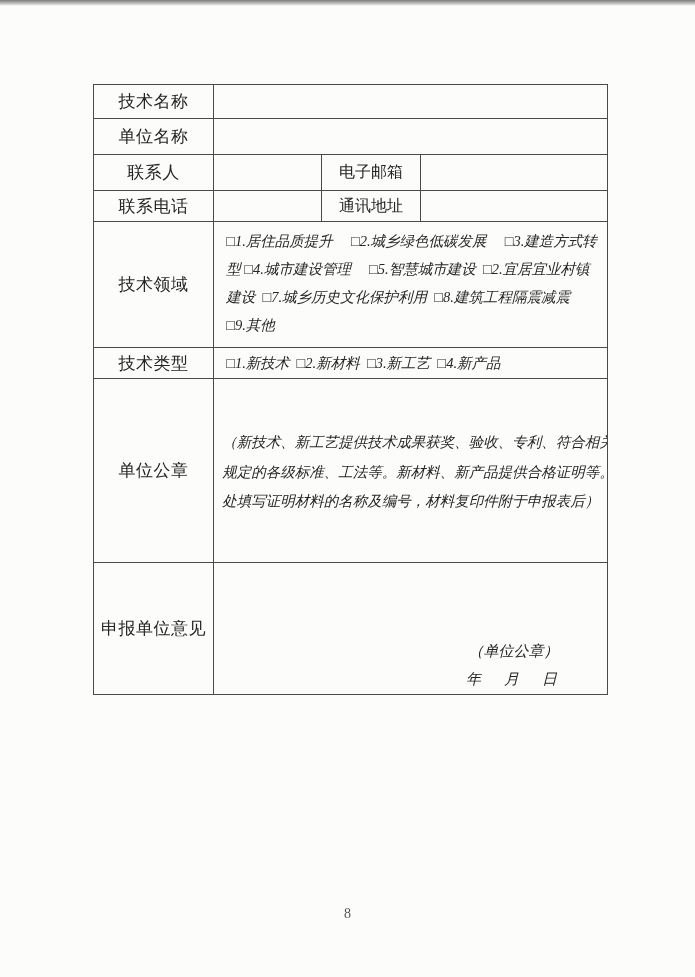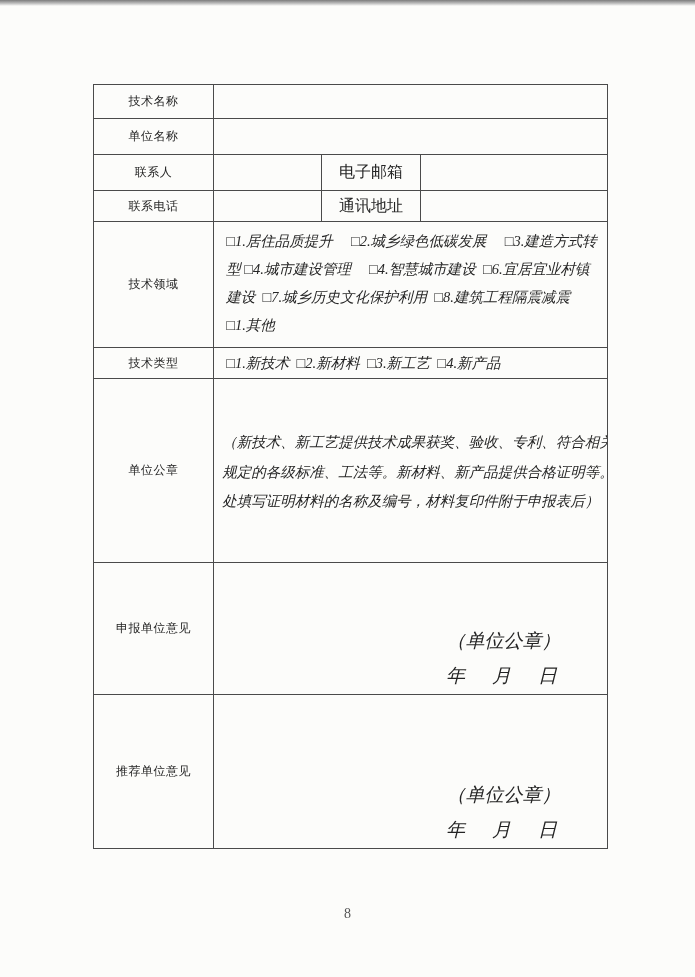--- a/index.html
+++ b/index.html
@@ -29,21 +29,21 @@
     border: 1px solid #4a4a4a;
     padding: 0;
     vertical-align: middle;
     overflow: hidden;
   }
   tr.h34 { height: 34px; } tr.h36 { height: 36px; } tr.h33 { height: 31px; }
   tr.h124 { height: 124px; } tr.h31 { height: 31px; } tr.h184 { height: 184px; }
   tr.h155 { height: 132px; } tr.h154 { height: 154px; }
   td.lbl {
     text-align: center;
-    font-size: 12px;
+    font-size: 17px;
     letter-spacing: 0.5px;
     color: #242424;
     font-family: "Liberation Sans", sans-serif;
   }
   td.lbl-sm { font-size: 16px; letter-spacing: 0; }
   .kai {
     font-family: "Liberation Serif", serif;
     font-style: italic;
     color: #262626;
   }
@@ -59,21 +59,21 @@
   td.note .line {
     font-size: 14.5px;
     line-height: 29.5px;
     white-space: pre;
   }
   td.opinion { position: relative; }
   .seal-block {
     position: absolute;
     right: 46px; bottom: 5px;
     text-align: center;
-    font-size: 19px;
+    font-size: 15px;
     color: #242424;
   }
   .seal-block .date-line {
     margin-top: 9px;
     white-space: pre;
     letter-spacing: 4px;
   }
   .page-number {
     position: absolute;
     left: 0; right: 0; top: 906px;
@@ -114,23 +114,23 @@
       <tr class="h33">
         <td class="lbl">联系电话</td>
         <td class="val"></td>
         <td class="lbl lbl-sm">通讯地址</td>
         <td class="val"></td>
       </tr>
       <tr class="h124">
         <td class="lbl">技术领域</td>
         <td class="opts kai" colspan="3">
           <div class="line">□1.居住品质提升　 □2.城乡绿色低碳发展　 □3.建造方式转</div>
-          <div class="line">型 □4.城市建设管理　 □4.智慧城市建设  □6.宜居宜业村镇</div>
+          <div class="line">型 □4.城市建设管理　 □5.智慧城市建设  □2.宜居宜业村镇</div>
           <div class="line">建设  □7.城乡历史文化保护利用  □8.建筑工程隔震减震</div>
-          <div class="line">□1.其他</div>
+          <div class="line">□9.其他</div>
         </td>
       </tr>
       <tr class="h31">
         <td class="lbl">技术类型</td>
         <td class="typeopts kai" colspan="3">
           <div class="line">□1.新技术  □2.新材料  □3.新工艺  □4.新产品</div>
         </td>
       </tr>
       <tr class="h184">
         <td class="lbl">单位公章</td>
@@ -142,26 +142,17 @@
       </tr>
       <tr class="h155">
         <td class="lbl">申报单位意见</td>
         <td class="opinion" colspan="3">
           <div class="seal-block kai">
             <div>（单位公章）</div>
             <div class="date-line">年　月　日</div>
           </div>
         </td>
       </tr>
-      <tr class="h154">
-        <td class="lbl">推荐单位意见</td>
-        <td class="opinion" colspan="3">
-          <div class="seal-block kai">
-            <div>（单位公章）</div>
-            <div class="date-line">年　月　日</div>
-          </div>
-        </td>
-      </tr>
     </tbody>
   </table>
 
   <div class="page-number">8</div>
 </div>
 
 </body></html>

